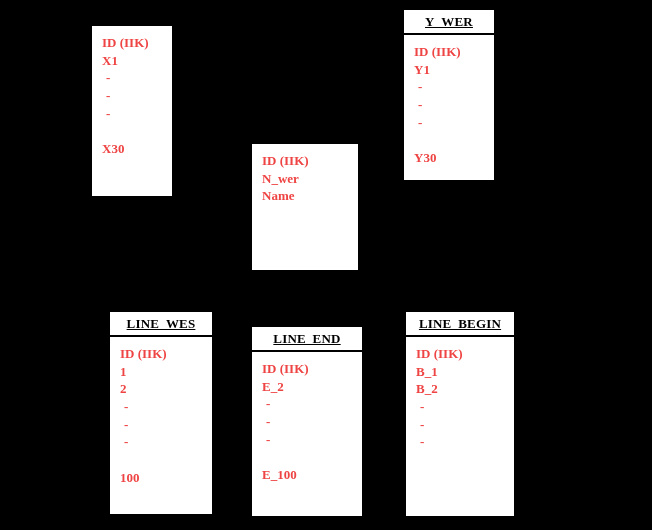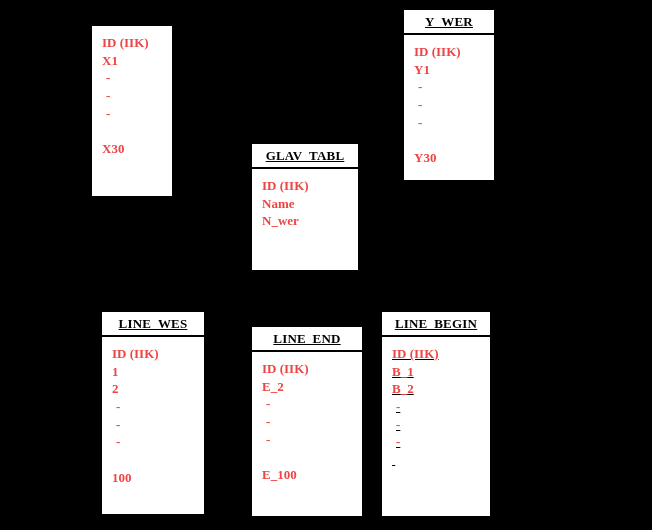--- a/index.html
+++ b/index.html
@@ -71,29 +71,28 @@
       <div class="field">Y1</div>
       <div class="field dash">-</div>
       <div class="field dash">-</div>
       <div class="field dash">-</div>
       <div class="field">&nbsp;</div>
       <div class="field">Y30</div>
     </div>
   </div>
 
   <div class="entity" style="left:250px; top:142px; width:110px; height:130px;">
-    <div class="entity-title">GLAV_TABL</div>
     <div class="entity-body">
       <div class="field">ID (IIK)</div>
+      <div class="field">N_wer</div>
       <div class="field">Name</div>
-      <div class="field">N_wer</div>
     </div>
   </div>
 
-  <div class="entity" style="left:100px; top:310px; width:106px; height:206px;">
+  <div class="entity" style="left:108px; top:310px; width:106px; height:206px;">
     <div class="entity-title">LINE_WES</div>
     <div class="entity-body">
       <div class="field">ID (IIK)</div>
       <div class="field">1</div>
       <div class="field">2</div>
       <div class="field dash">-</div>
       <div class="field dash">-</div>
       <div class="field dash">-</div>
       <div class="field">&nbsp;</div>
       <div class="field">100</div>
@@ -106,21 +105,21 @@
       <div class="field">ID (IIK)</div>
       <div class="field">E_2</div>
       <div class="field dash">-</div>
       <div class="field dash">-</div>
       <div class="field dash">-</div>
       <div class="field">&nbsp;</div>
       <div class="field">E_100</div>
     </div>
   </div>
 
-  <div class="entity" style="left:380px; top:310px; width:112px; height:208px;text-decoration:underline;">
+  <div class="entity" style="left:404px; top:310px; width:112px; height:208px;">
     <div class="entity-title">LINE_BEGIN</div>
     <div class="entity-body">
       <div class="field">ID (IIK)</div>
       <div class="field">B_1</div>
       <div class="field">B_2</div>
       <div class="field dash">-</div>
       <div class="field dash">-</div>
       <div class="field dash">-</div>
       <div class="field">&nbsp;</div>
     </div>

